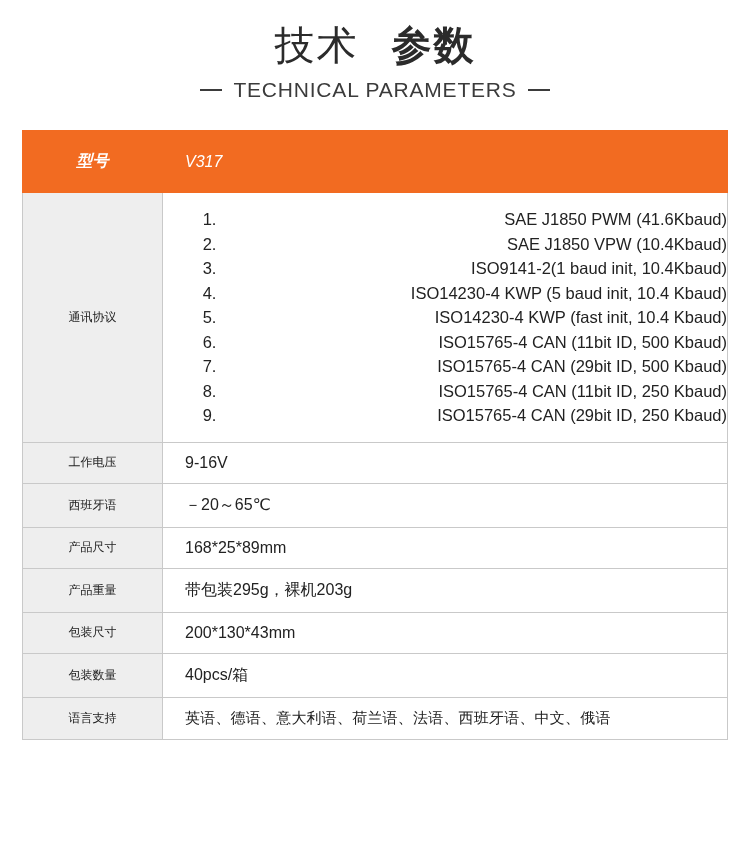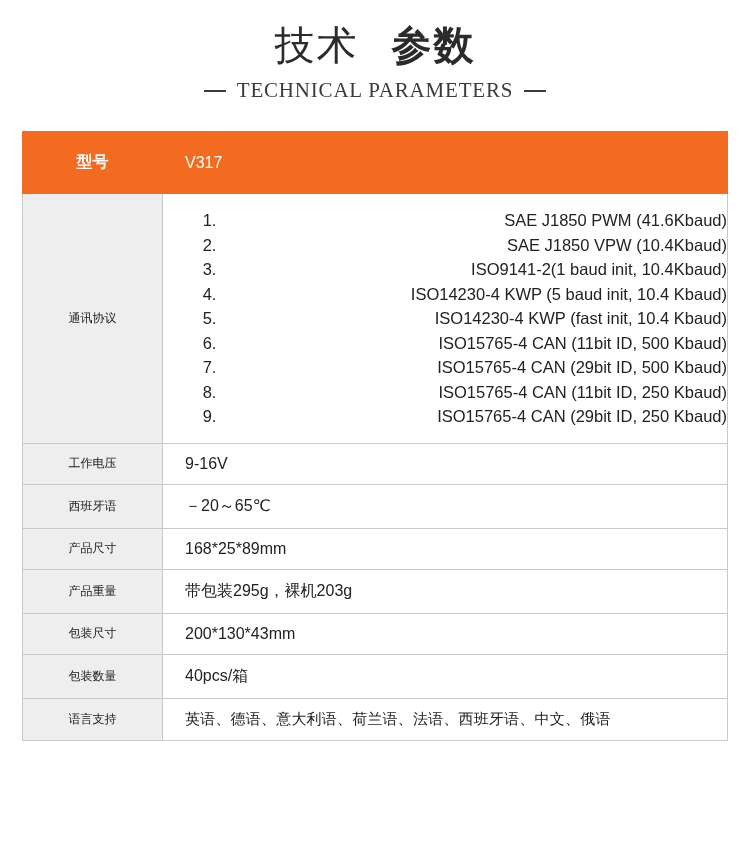--- a/index.html
+++ b/index.html
@@ -34,21 +34,20 @@
   .title-cn .bold {
     font-weight: bold;
     margin-left: 20px;
   }
   .subtitle-row {
     margin-top: 6px;
     display: flex;
     align-items: center;
     justify-content: center;
     gap: 11px;
-    font-family: Liberation Serif, serif;
   }
   .dash {
     display: inline-block;
     width: 22px;
     height: 2px;
     background: #3b3b3b;
   }
   .subtitle-en {
     font-size: 21px;
     letter-spacing: 0.8px;
@@ -83,20 +82,21 @@
     font-size: 16px;
     color: #222;
     padding: 11px 0 11px 22px;
   }
   
   tr.head td {
     background: #f26b21;
     border: 1px solid #f26b21;
     color: #ffffff;
     height: 62px;
+    font-style: italic;
   }
   tr.head td.label {
     font-size: 16px;
     font-weight: bold;
     background: #f26b21;
     color: #ffffff;
   }
   tr.head td.value {
     font-size: 16px;
     color: #ffffff;

